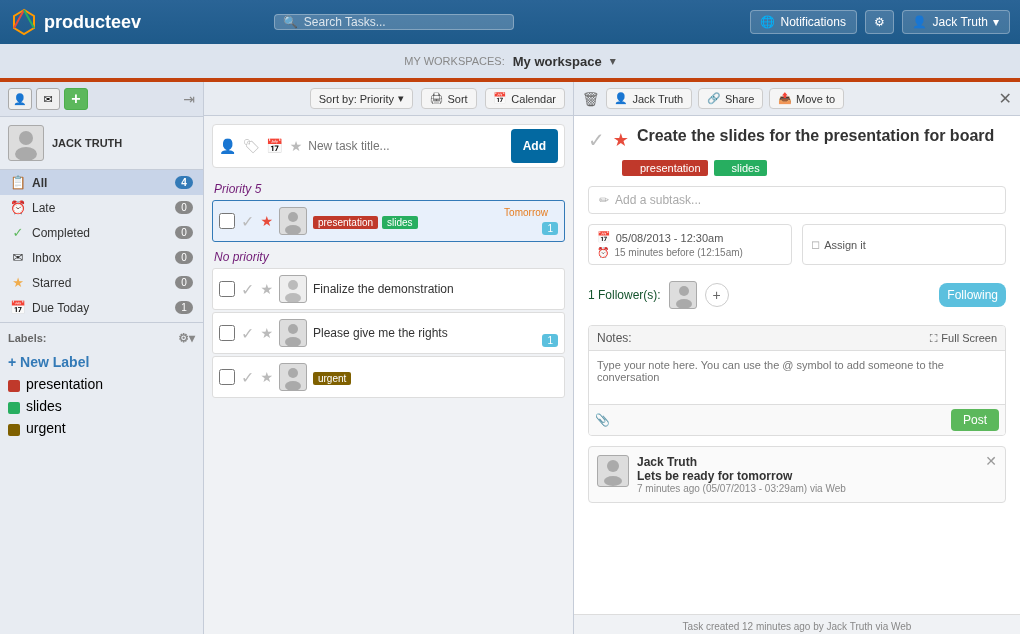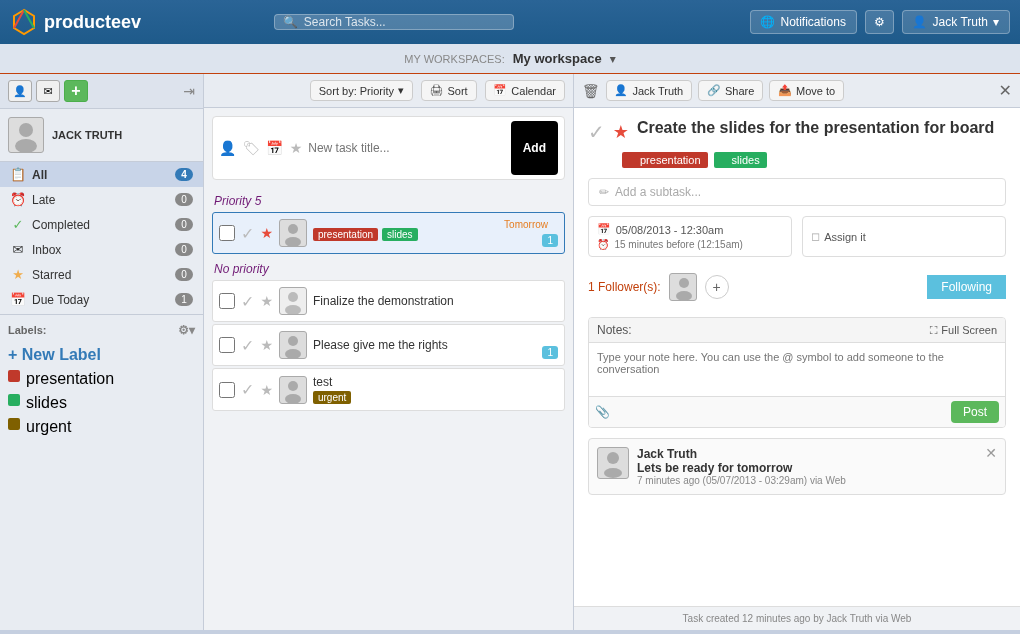--- a/index.html
+++ b/index.html
@@ -65,26 +65,26 @@
       border: 1px solid rgba(255,255,255,0.3);
       border-radius: 4px;
       color: white;
       padding: 4px 8px;
       cursor: pointer;
     }
 
     
     #workspace-bar {
       background: #dde4ee;
-      height: 30px;
+      height: 38px;
       display: flex;
       align-items: center;
       justify-content: center;
       gap: 8px;
-      border-bottom: 1px solid #c2410c;
+      border-bottom: 4px solid #c2410c;
       font-size: 12px;
       color: #666;
     }
     #workspace-bar .ws-label { font-weight: normal; color: #888; text-transform: uppercase; font-size: 11px; }
     #workspace-bar .ws-name { font-weight: bold; color: #333; font-size: 13px; }
 
     
     #main {
       display: flex;
       height: calc(634px - 44px - 34px);
@@ -163,21 +163,21 @@
       font-size: 10px;
       min-width: 18px;
       text-align: center;
     }
     .nav-badge.blue { background: #337ab7; }
     .nav-icon { width: 16px; text-align: center; font-size: 13px; }
 
     #labels-section { padding: 8px; border-top: 1px solid #c5ccd8; margin-top: 2px; }
     #labels-header { display: flex; align-items: center; font-size: 11px; color: #666; font-weight: bold; margin-bottom: 6px; }
     #labels-gear { margin-left: auto; cursor: pointer; font-size: 12px; color: #888; }
-    .label-item { display: flex; align-items: flex-start; gap: 6px; padding: 3px 0; cursor: pointer; font-size: 16px; }
+    .label-item { display: flex; align-items: flex-end; gap: 6px; padding: 3px 0; cursor: pointer; font-size: 14px; }
     .label-dot { width: 12px; height: 12px; border-radius: 2px; flex-shrink: 0; }
     .label-new { color: #337ab7; font-weight: bold; }
 
     
     #task-list-area {
       width: 370px;
       background: #f0f2f5;
       border-right: 1px solid #c5ccd8;
       display: flex;
       flex-direction: column;
@@ -216,24 +216,24 @@
       gap: 6px;
     }
     #new-task-row input {
       flex: 1;
       border: none;
       outline: none;
       font-size: 12px;
       color: #999;
     }
     #add-btn {
-      background: #000000;
+      background: #0369a1;
       border: none;
       color: white;
-      padding: 20px 12px;
+      padding: 10px 12px;
       border-radius: 4px;
       cursor: pointer;
       font-weight: bold;
       font-size: 12px;
     }
     .new-task-icon { color: #bbb; font-size: 14px; cursor: pointer; }
 
     #task-list-scroll { overflow-y: auto; flex: 1; padding: 0 8px 8px; }
 
     .priority-header {
@@ -362,21 +362,21 @@
     .date-row { display: flex; align-items: center; gap: 5px; margin-bottom: 3px; }
     .alarm-row { display: flex; align-items: center; gap: 5px; font-size: 10px; color: #777; }
 
     #followers-row {
       display: flex;
       align-items: center;
       gap: 8px;
       margin-bottom: 10px;
       padding: 6px 0;
     }
-    #followers-label { font-size: 12px; color: #c2410c; }
+    #followers-label { font-size: 12px; color: #14532d; }
     .follower-avatar {
       width: 28px;
       height: 28px;
       border: 1px solid #aaa;
       border-radius: 3px;
       background: #ddd;
       display: flex;
       align-items: center;
       justify-content: center;
       font-size: 14px;
@@ -391,22 +391,22 @@
       justify-content: center;
       font-size: 14px;
       cursor: pointer;
       color: #666;
     }
     #following-btn {
       margin-left: auto;
       background: #5bc0de;
       border: none;
       color: white;
-      padding: 5px 14px;
-      border-radius: 0;
+      padding: 5px 8px;
+      border-radius: 8px;
       cursor: pointer;
       font-size: 12px;
     }
 
     #notes-section { border: 1px solid #ddd; border-radius: 4px; overflow: hidden; }
     #notes-header { display: flex; align-items: center; justify-content: space-between; padding: 5px 8px; background: #f5f5f5; border-bottom: 1px solid #ddd; font-size: 12px; color: #555; }
     #notes-textarea { width: 100%; padding: 8px; font-size: 11px; color: #aaa; border: none; outline: none; resize: none; height: 50px; font-family: Arial, sans-serif; }
     #notes-footer { display: flex; align-items: center; padding: 4px 6px; background: #f9f9f9; border-top: 1px solid #ddd; gap: 4px; }
     #post-btn { margin-left: auto; background: #5cb85c; border: none; color: white; padding: 4px 12px; border-radius: 4px; cursor: pointer; font-size: 12px; }
 
@@ -646,21 +646,20 @@
         <input type="checkbox" class="task-checkbox" style="">
         <span class="task-check-icon">✓</span>
         <span class="task-star-icon">★</span>
         <div class="task-avatar-small">
           <svg width="26" height="26">
               <circle cx="13" cy="9" r="5" fill="#aaa"></circle>
               <ellipse cx="13" cy="22" rx="8" ry="5" fill="#aaa"></ellipse>
             </svg>
         </div>
         <div class="task-content">
-          <div class="task-title">test</div>
           <div class="task-labels">
             <span class="task-label-tag" style="background:#7f6000;">urgent</span>
           </div>
         </div>
       </div>
     </div>
   </div>
 
   <div id="task-detail">
     <div id="detail-toolbar">

